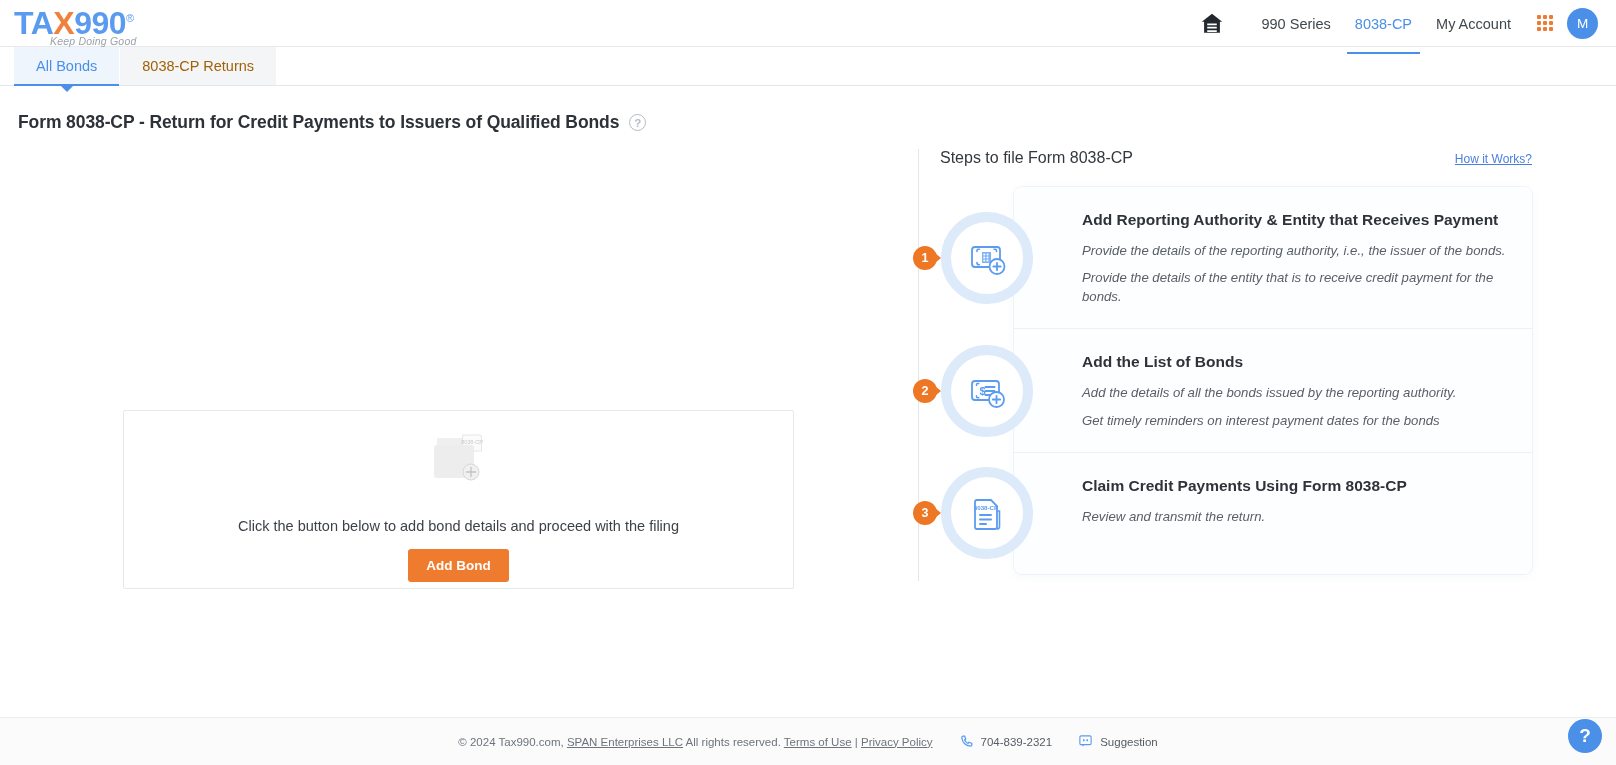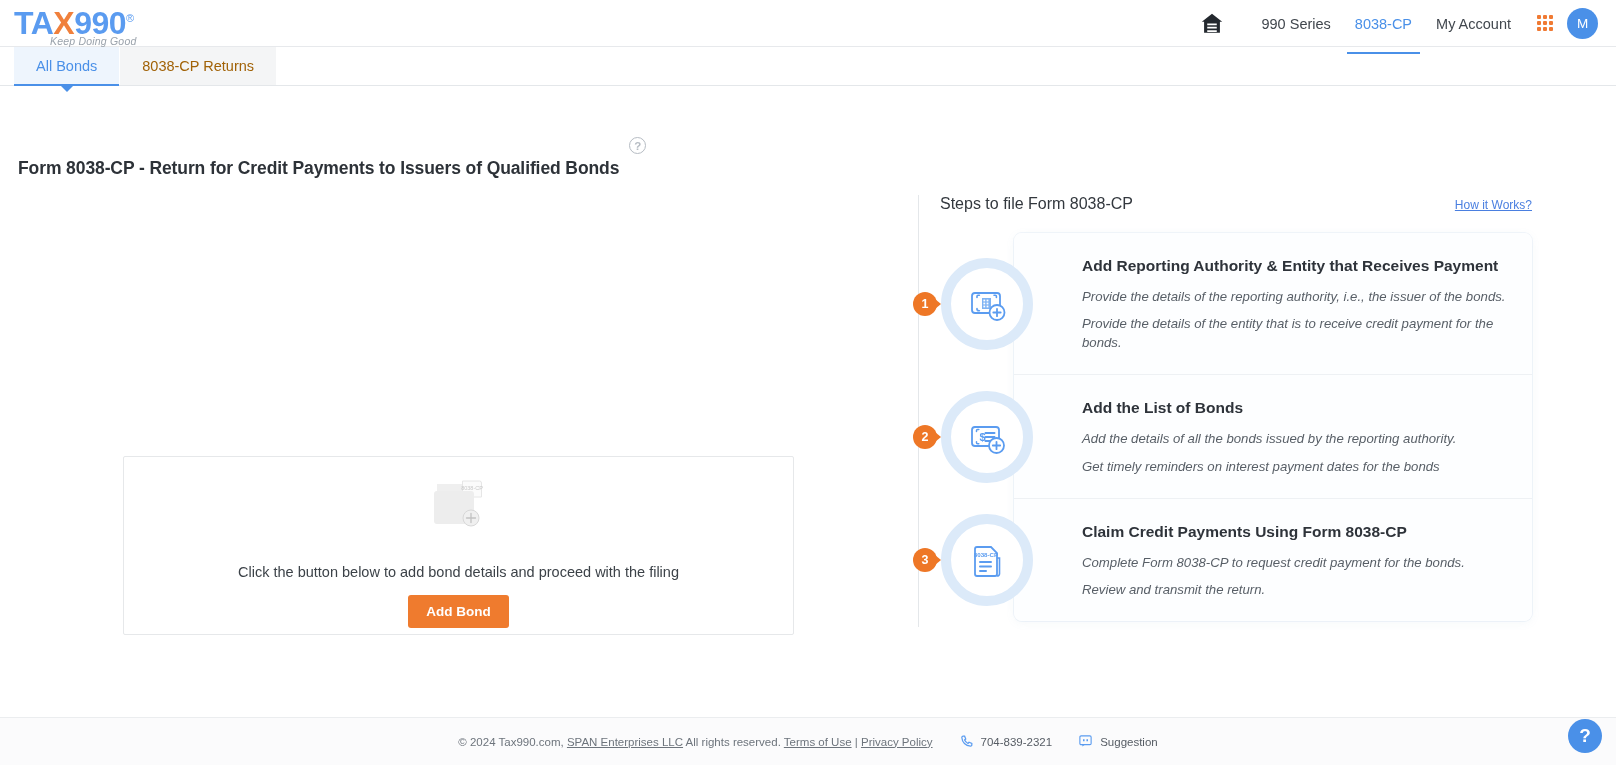--- a/index.html
+++ b/index.html
@@ -63,21 +63,21 @@
     content: ""; position: absolute; left: 0; right: 0; bottom: -1px; height: 2.5px; background: #4a90e8;
   }
   .tab.active .pointer {
     position: absolute; left: 50%; bottom: -7px; transform: translateX(-50%);
     width: 0; height: 0; border-left: 6px solid transparent; border-right: 6px solid transparent;
     border-top: 6px solid #4a90e8;
   }
 
   
   .page-title-row { display: flex; align-items: center; gap: 10px; padding: 26px 0 0 18px; }
-  .page-title { font-size: 17.5px; font-weight: 700; color: #2d3238; letter-spacing: -0.1px; margin-top: 46px;}
+  .page-title { font-size: 17.5px; font-weight: 700; color: #2d3238; letter-spacing: -0.1px;}
   .help-circle {
     width: 17px; height: 17px; border-radius: 50%; border: 1.3px solid #b6bcc3;
     color: #b6bcc3; font-size: 11.5px; display: flex; align-items: center;
     justify-content: center; cursor: pointer; font-weight: 600;
   }
 
   
   .main { display: flex; padding-top: 14px; }
   .left-pane { width: 918px; position: relative; }
   .right-pane { flex: 1; position: relative; padding-left: 0; }
@@ -301,21 +301,20 @@
                 <path d="M12 9 h14 l6 6 v21 a2 2 0 0 1 -2 2 h-18 a2 2 0 0 1 -2 -2 v-25 a2 2 0 0 1 2 -2 z" fill="#fff" stroke="#5b9cf0" stroke-width="1.8"></path>
                 <text x="21" y="19" font-family="Liberation Sans, sans-serif" font-size="6.2" font-weight="bold" fill="#5b9cf0" text-anchor="middle">8038-CP</text>
                 <rect x="14" y="23" width="13" height="2" rx="1" fill="#5b9cf0"></rect>
                 <rect x="14" y="27.5" width="13" height="2" rx="1" fill="#5b9cf0"></rect>
                 <rect x="14" y="32" width="8" height="2" rx="1" fill="#5b9cf0"></rect>
                 <path d="M32 20 h2.5 v16 a2 2 0 0 1 -2.5 1.8" fill="none" stroke="#5b9cf0" stroke-width="1.6"></path>
               </svg>
             </div>
             <div class="step-body">
               <div class="step-title">Claim Credit Payments Using Form 8038-CP</div>
-              <div class="step-line">Complete Form 8038-CP to request credit payment for the bonds.</div>
               <div class="step-line">Review and transmit the return.</div>
             </div>
           </div>
 
         </div>
       </div>
     </div>
   </div>
 
   <div class="footer">

